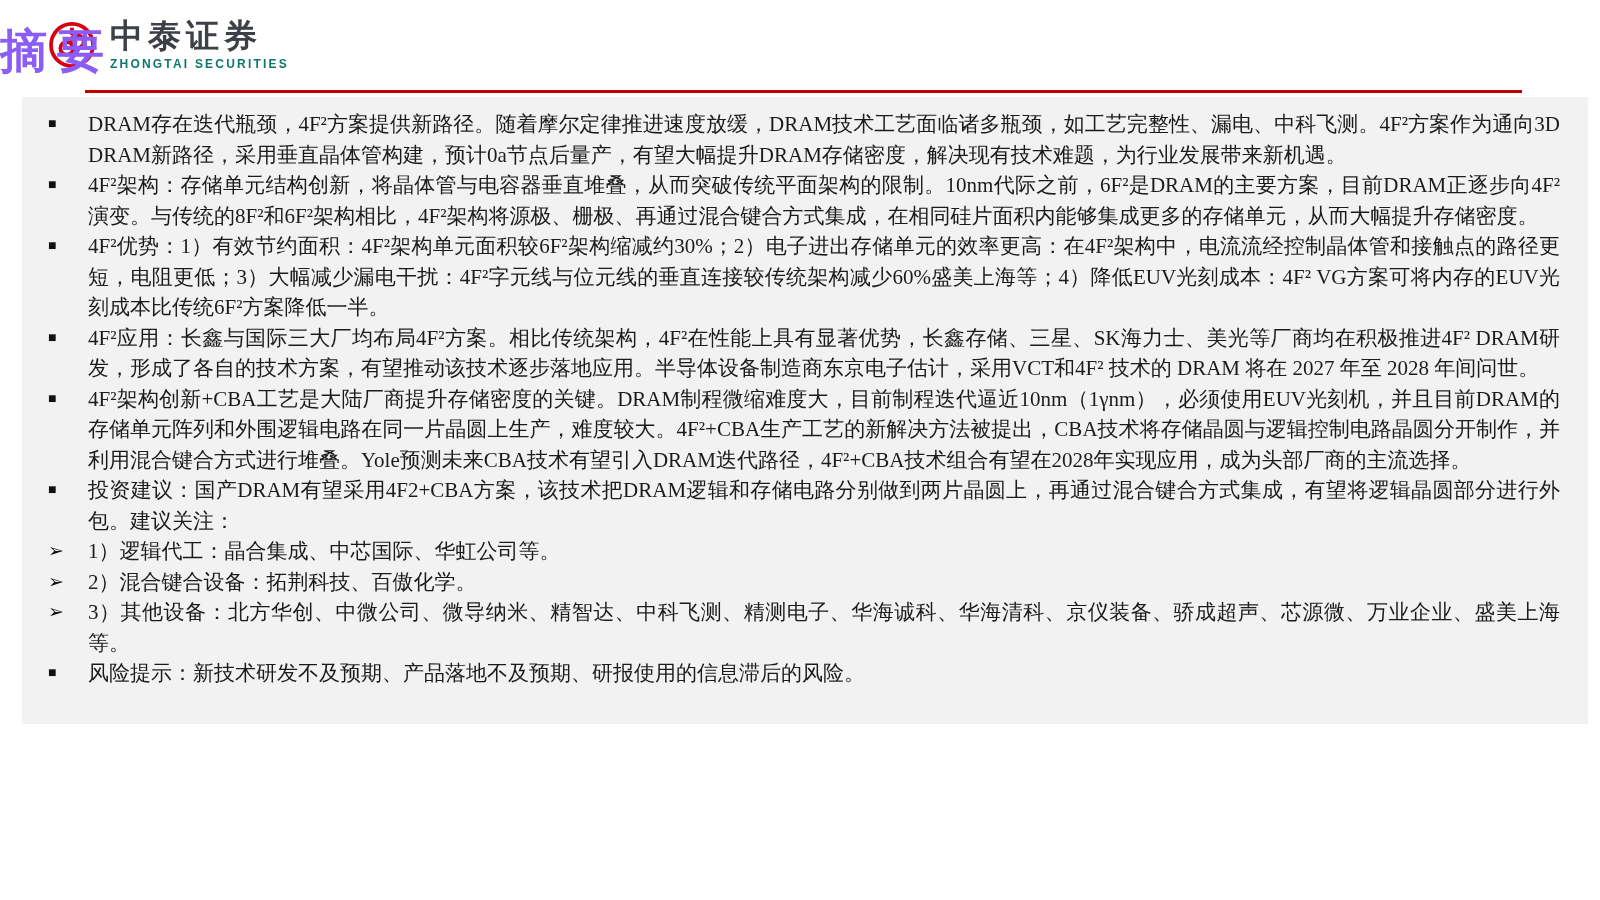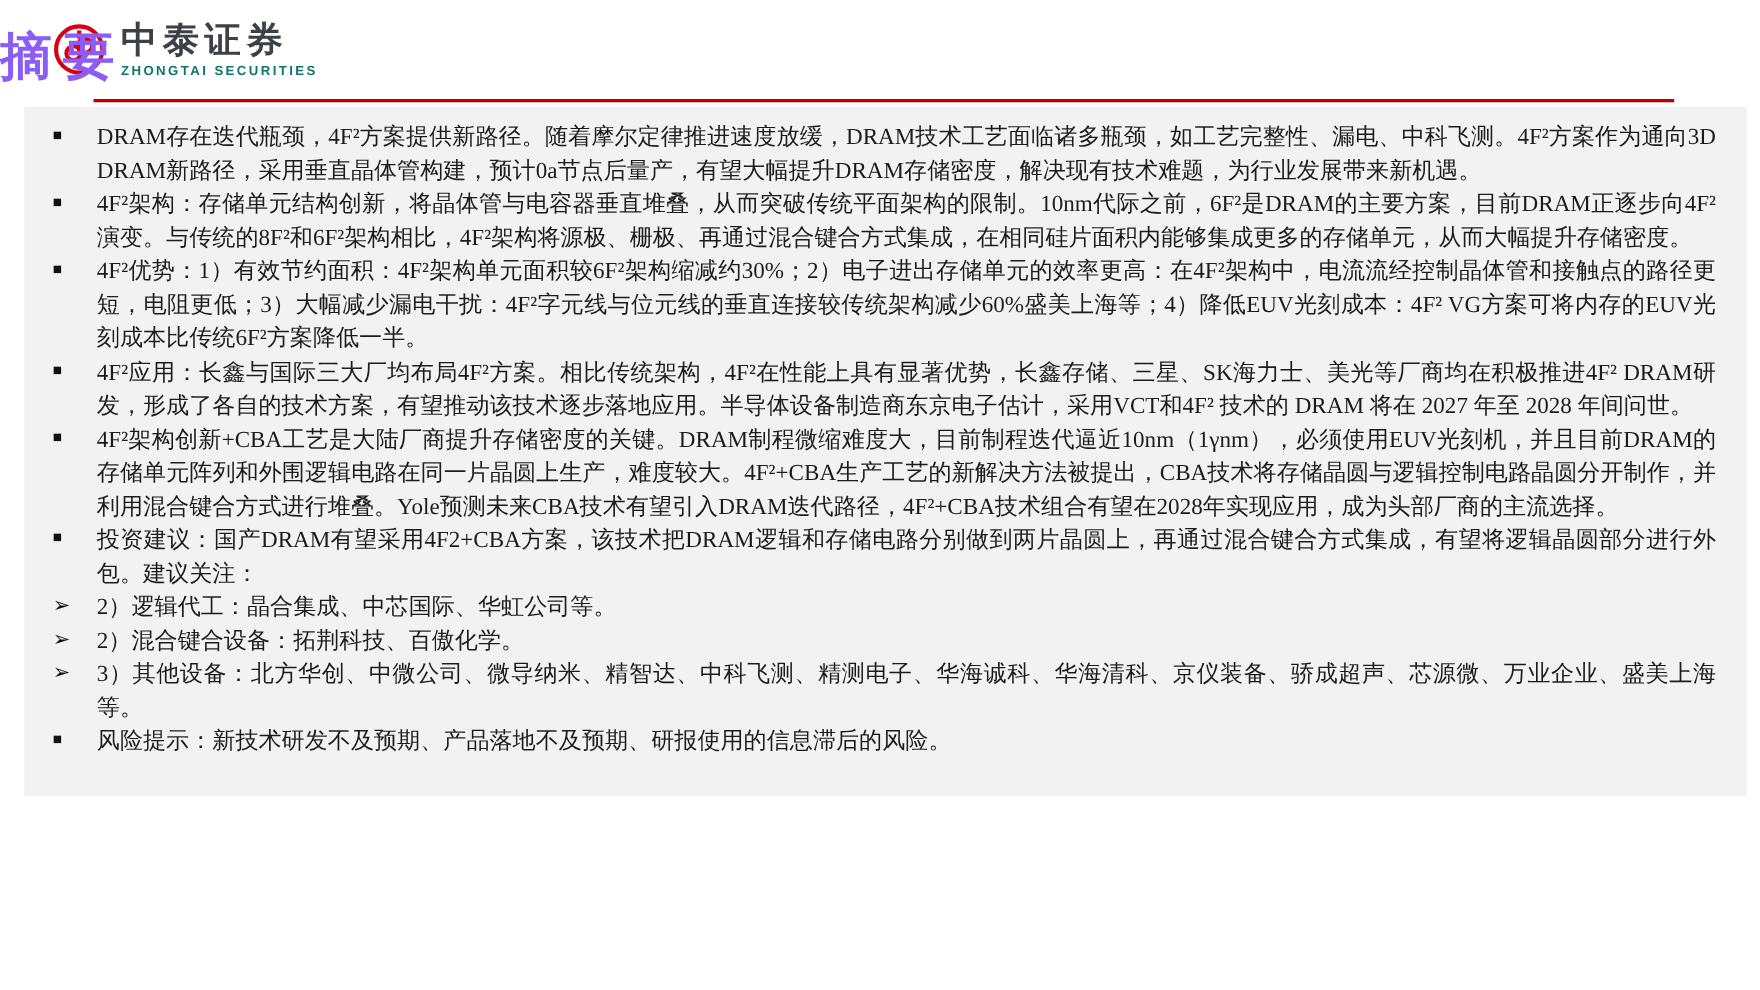--- a/index.html
+++ b/index.html
@@ -82,21 +82,21 @@
         <div class="bullet square">
           <span class="marker">■</span>
           <div class="txt"><span class="b">4F²架构创新+CBA工艺是大陆厂商提升存储密度的关键。</span><span>DRAM制程微缩难度大，目前制程迭代逼近10nm（1γnm），必须使用EUV光刻机，并且目前DRAM的存储单元阵列和外围逻辑电路在同一片晶圆上生产，难度较大。4F²+CBA生产工艺的新解决方法被提出，CBA技术将存储晶圆与逻辑控制电路晶圆分开制作，并利用混合键合方式进行堆叠。Yole预测未来CBA技术有望引入DRAM迭代路径，4F²+CBA技术组合有望在2028年实现应用，成为头部厂商的主流选择。</span></div>
         </div>
         <div class="bullet square">
           <span class="marker">■</span>
           <div class="txt"><span class="b">投资建议：</span><span>国产DRAM有望采用4F2+CBA方案，该技术把DRAM逻辑和存储电路分别做到两片晶圆上，再通过混合键合方式集成，有望将逻辑晶圆部分进行外包。建议关注：</span></div>
         </div>
         <div class="bullet arrow">
           <span class="marker">➢</span>
-          <div class="txt"><span>2）逻辑代工：晶合集成、中芯国际、华虹公司等。</span></div>
+          <div class="txt"><span>1）逻辑代工：晶合集成、中芯国际、华虹公司等。</span></div>
         </div>
         <div class="bullet arrow">
           <span class="marker">➢</span>
           <div class="txt"><span>2）混合键合设备：拓荆科技、百傲化学。</span></div>
         </div>
         <div class="bullet arrow">
           <span class="marker">➢</span>
           <div class="txt"><span>3）其他设备：北方华创、中微公司、微导纳米、精智达、中科飞测、精测电子、华海诚科、华海清科、京仪装备、骄成超声、芯源微、万业企业、盛美上海等。</span></div>
         </div>
         <div class="bullet square">

